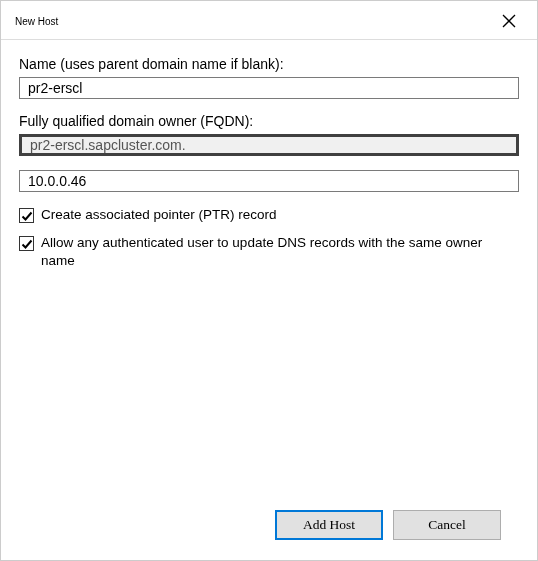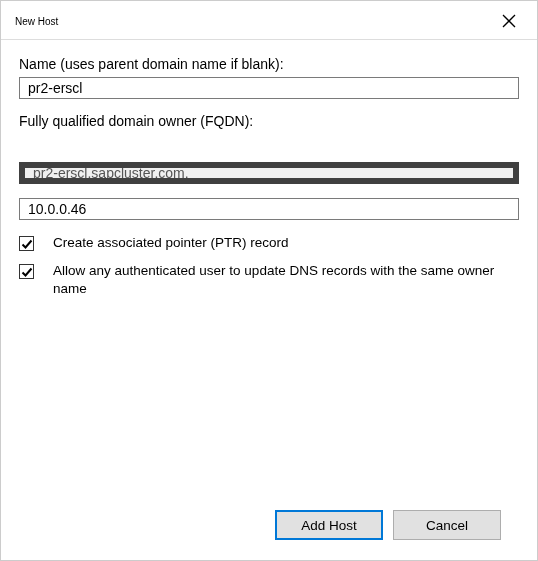--- a/index.html
+++ b/index.html
@@ -76,29 +76,28 @@
       height: 22px;
       border: 1px solid #7a7a7a;
       padding: 4px 8px;
       font-family: inherit;
       font-size: 14px;
       background: #fff;
       outline: none;
     }
     .text-input.readonly {
       background: #f0f0f0;
-      border: 6px solid #404040;
+      border: 3px solid #404040;
       color: #555;
-      margin-top: 28px;
     }
     .checkbox-row {
       display: flex;
       align-items: flex-start;
       margin-bottom: 10px;
-      gap: 19px;
+      gap: 7px;
       font-size: 13.5px;
       line-height: 1.35;
     }
     .checkbox {
       width: 15px;
       height: 15px;
       border: 1px solid #333;
       background: #fff;
       flex: 0 0 15px;
       margin-top: 2px;
@@ -123,21 +122,21 @@
       padding: 14px 18px 20px 0;
       display: flex;
       justify-content: flex-end;
       gap: 10px;
     }
     .btn {
       min-width: 108px;
       height: 30px;
       border: 1px solid #adadad;
       background: #e1e1e1;
-      font-family: Liberation Sans, sans-serif;
+      font-family: Liberation Serif, serif;
       font-size: 13.5px;
       cursor: pointer;
       padding: 0 12px;
     }
     .btn.primary {
       border: 2px solid #0078d7;
       background: #e1e1e1;
     }
   </style>
 </head>

